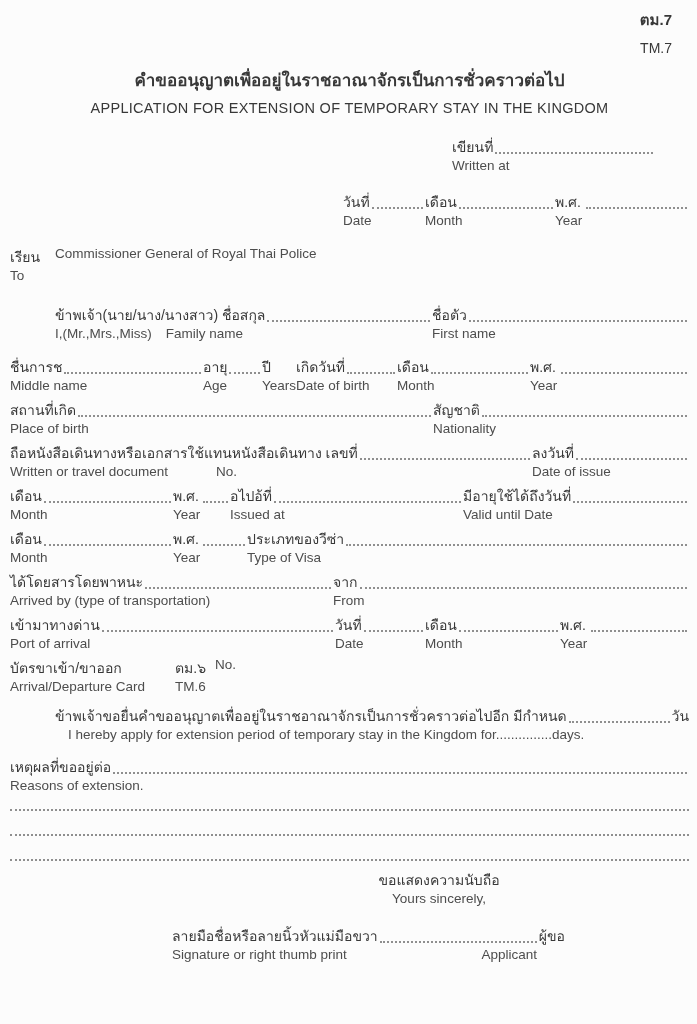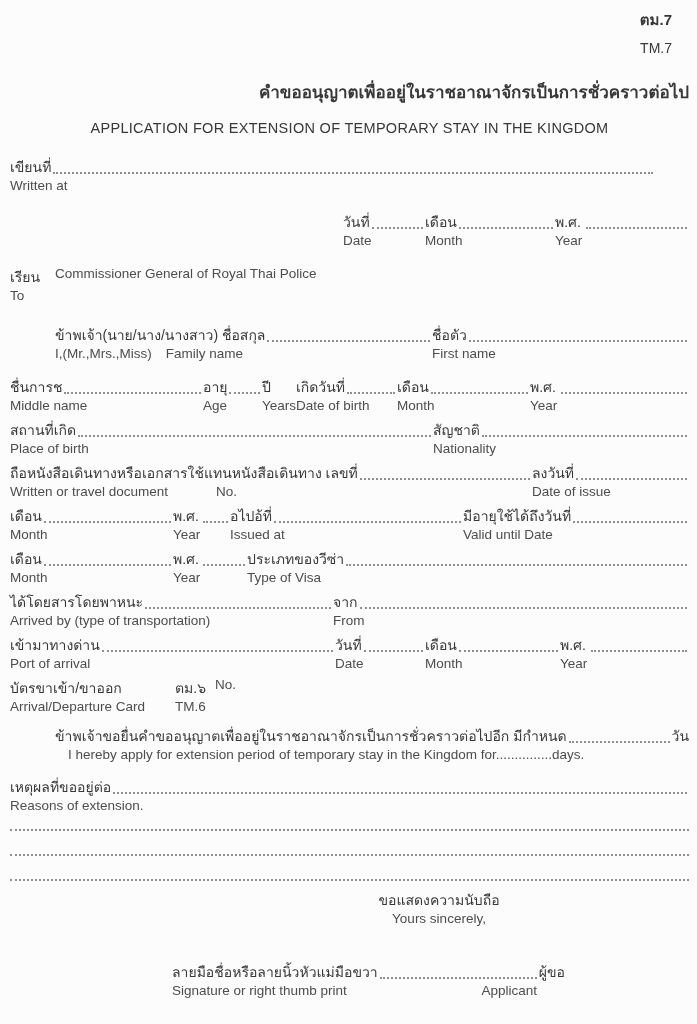--- a/index.html
+++ b/index.html
@@ -11,22 +11,22 @@
     font-family:"Liberation Sans", sans-serif;
     color:var(--ink,#383838);
     overflow:hidden;
   }
   .content { padding:6px 8px 0 10px; }
 
   .hdr { text-align:right; padding-right:17px; }
   .code-th { font-weight:bold; font-size:15px; line-height:28px; }
   .code-en { font-size:14px; line-height:28px; color:var(--ink,#383838); }
 
-  .title-th { margin-top:16px; text-align:right; font-weight:bold; font-size:17px; height:24px; }
-  .title-en { margin-top:18px; text-align:center; font-size:14.5px; letter-spacing:0.3px; height:22px; }
+  .title-th { margin-top:4px; text-align:center; font-weight:bold; font-size:17px; height:24px; }
+  .title-en { margin-top:10px; text-align:center; font-size:14.5px; letter-spacing:0.3px; height:22px; }
 
   .pair { display:flex; }
   .seg  { display:flex; flex-direction:column; }
   .t { display:flex; align-items:flex-end; height:22px; font-size:14px; white-space:nowrap; color:var(--ink,#383838); }
   .e { display:flex; height:21px; font-size:13.5px; color:var(--ink-en,#4d4d4d); white-space:nowrap; }
   .dots { flex:1 1 auto; min-width:6px; border-bottom:2px dotted var(--dots,#8f8f8f); margin:0 2px 4px 2px; }
   .dotline { border-bottom:2px dotted var(--dots,#8f8f8f); }
 </style>
 </head>
 <body>
@@ -35,21 +35,21 @@
   <div class="content">
 
     <div class="hdr">
       <div class="code-th">ตม.7</div>
       <div class="code-en">TM.7</div>
     </div>
 
     <div class="title-th">คำขออนุญาตเพื่ออยู่ในราชอาณาจักรเป็นการชั่วคราวต่อไป</div>
     <div class="title-en">APPLICATION FOR EXTENSION OF TEMPORARY STAY IN THE KINGDOM</div>
 
-    <div class="pair" style="margin-right:34px; margin-top:14px;">
+    <div class="pair" style="margin-left:442px; margin-right:34px; margin-top:14px;">
       <div class="seg" style="flex:1">
         <div class="t">
             <span>เขียนที่</span>
             <span class="dots"></span>
           </div>
         <div class="e">
             <span>Written at</span>
           </div>
       </div>
     </div>
@@ -403,21 +403,21 @@
 
     <div class="dotline" style="height:12px;"></div>
     <div class="dotline" style="height:25px;"></div>
     <div class="dotline" style="height:25px;"></div>
 
     <div style="margin-top:8px; margin-left:319px; width:220px; text-align:center;">
       <div style="font-size:14px; height:22px;">ขอแสดงความนับถือ</div>
       <div style="font-size:13.5px; height:22px; color:var(--ink-en,#4d4d4d);">Yours sincerely,</div>
     </div>
 
-    <div class="pair" style="margin-top:28px; margin-left:162px; width:393px;">
+    <div class="pair" style="margin-top:12px; margin-left:162px; width:393px;">
       <div class="seg" style="flex:1">
         <div class="t">
             <span>ลายมือชื่อหรือลายนิ้วหัวแม่มือขวา</span>
             <span class="dots"></span>
             <span>ผู้ขอ</span>
           </div>
         <div class="e" style="width:365px; justify-content:space-between;">
             <span>Signature or right thumb print</span>
             <span>Applicant</span>
           </div>

